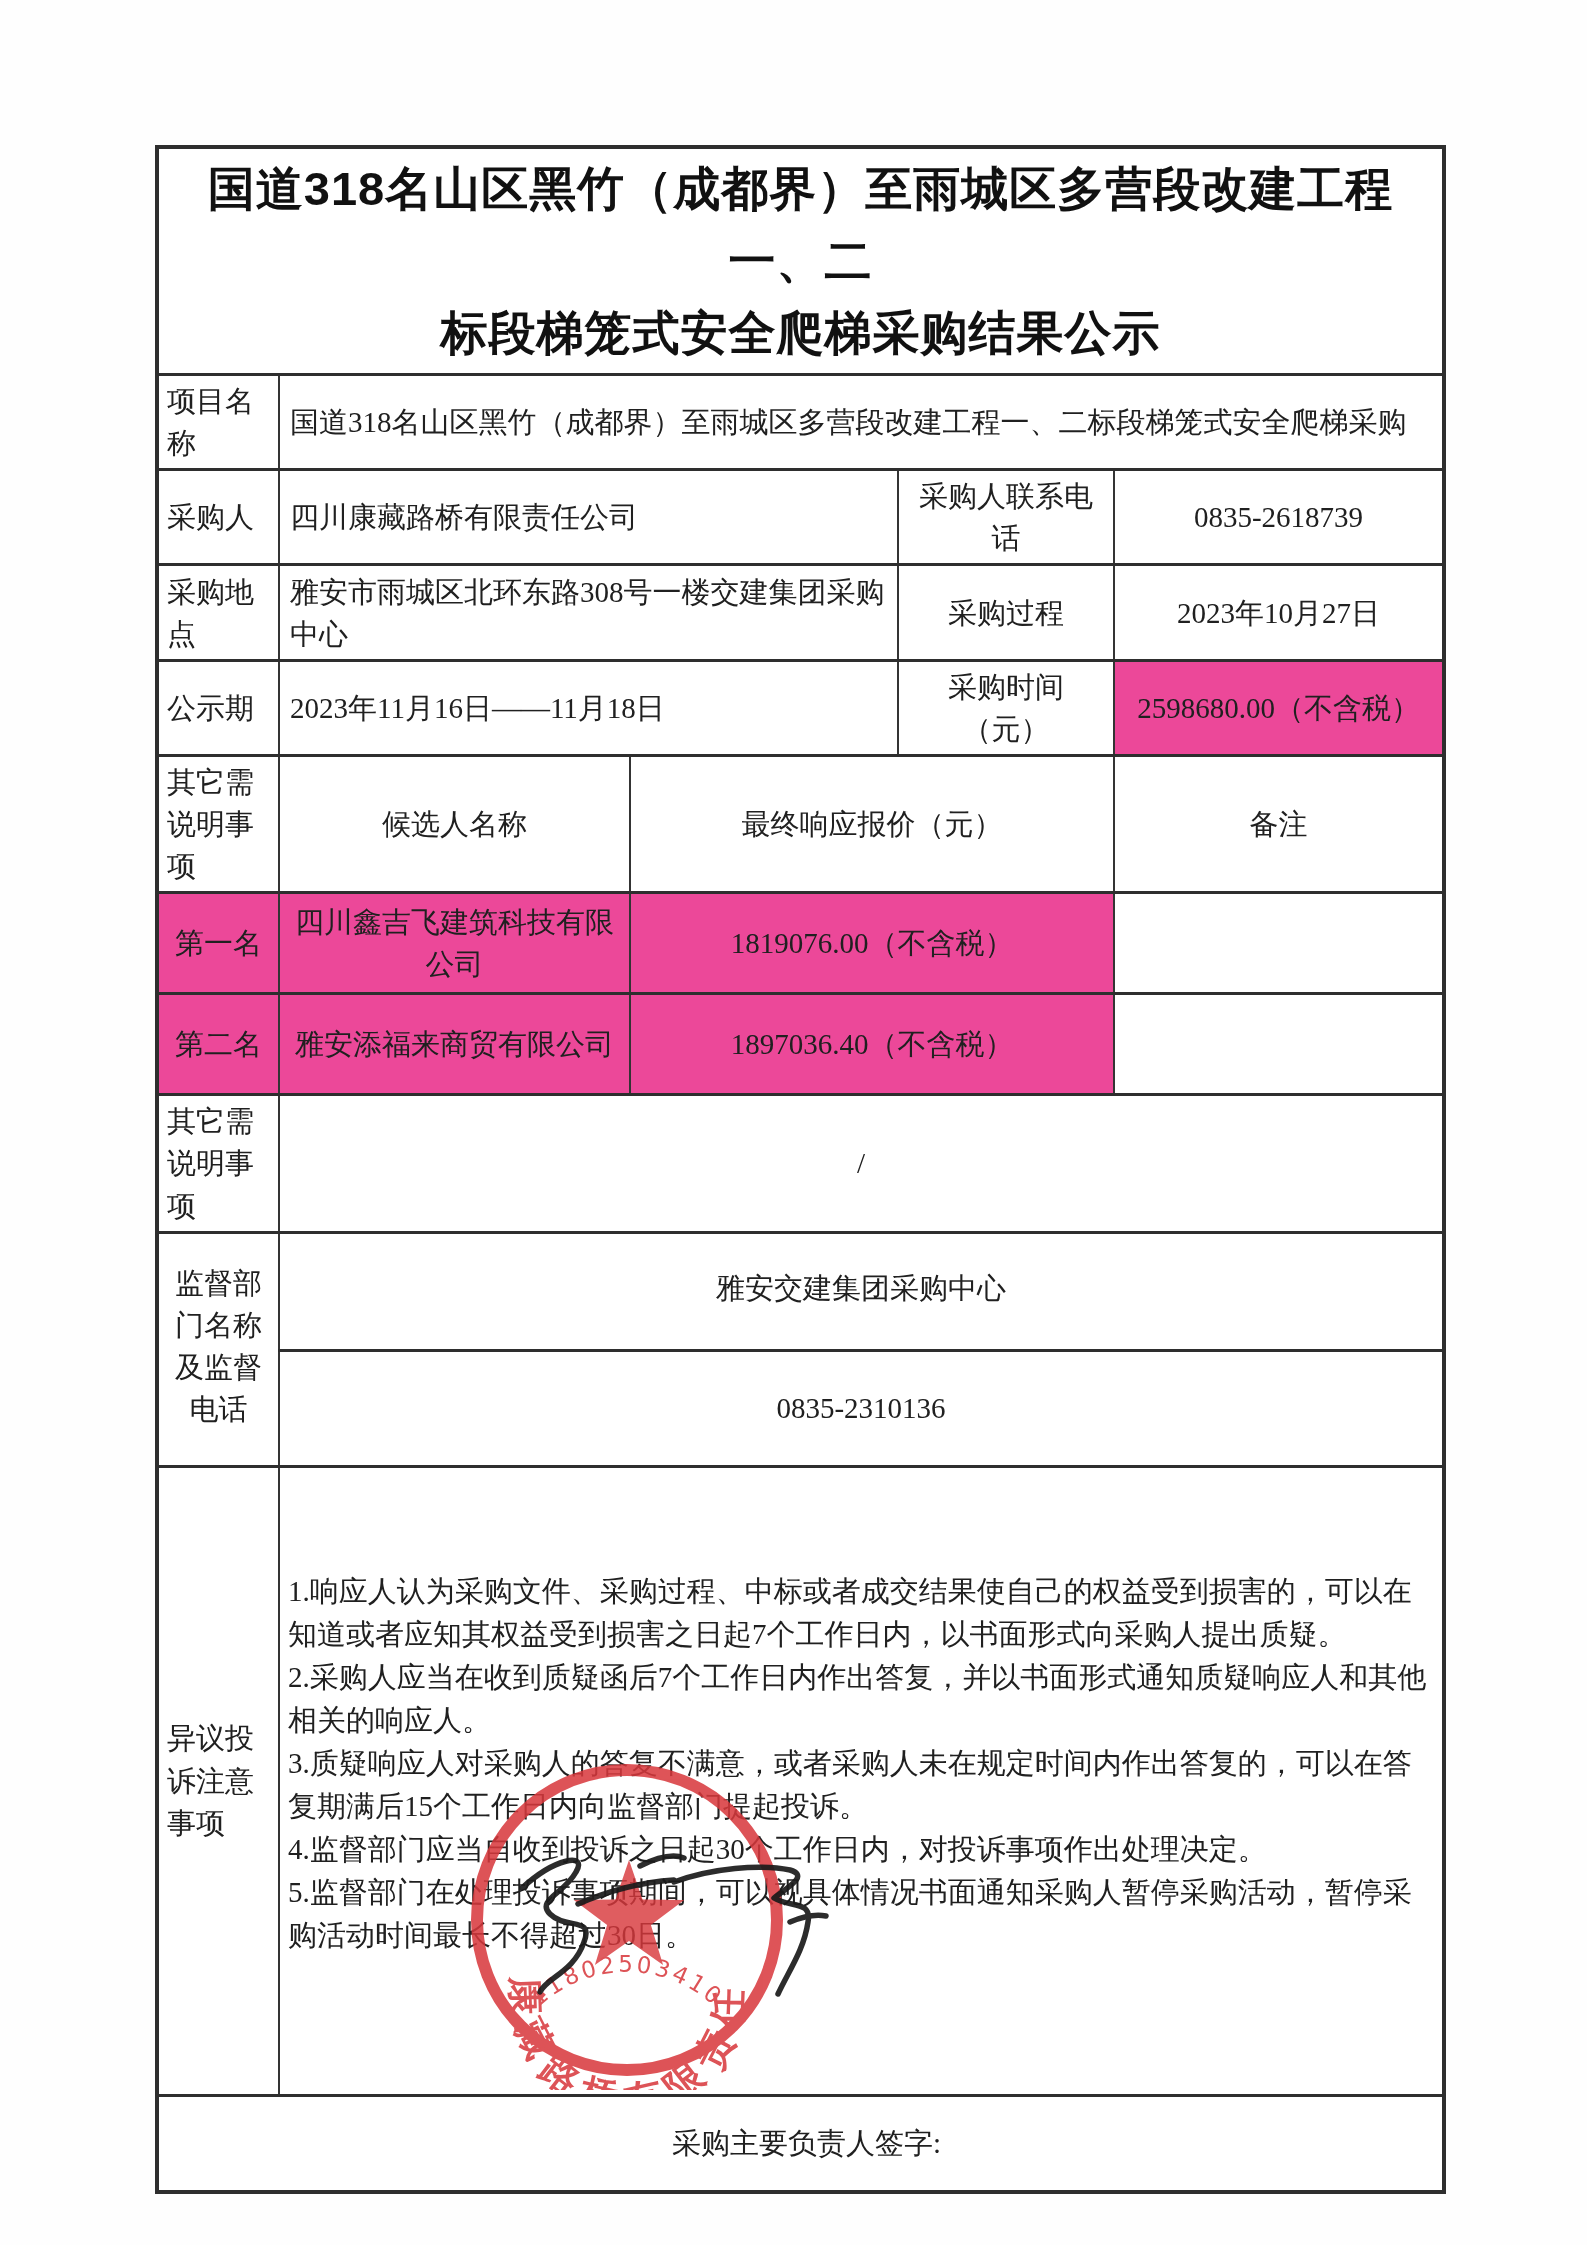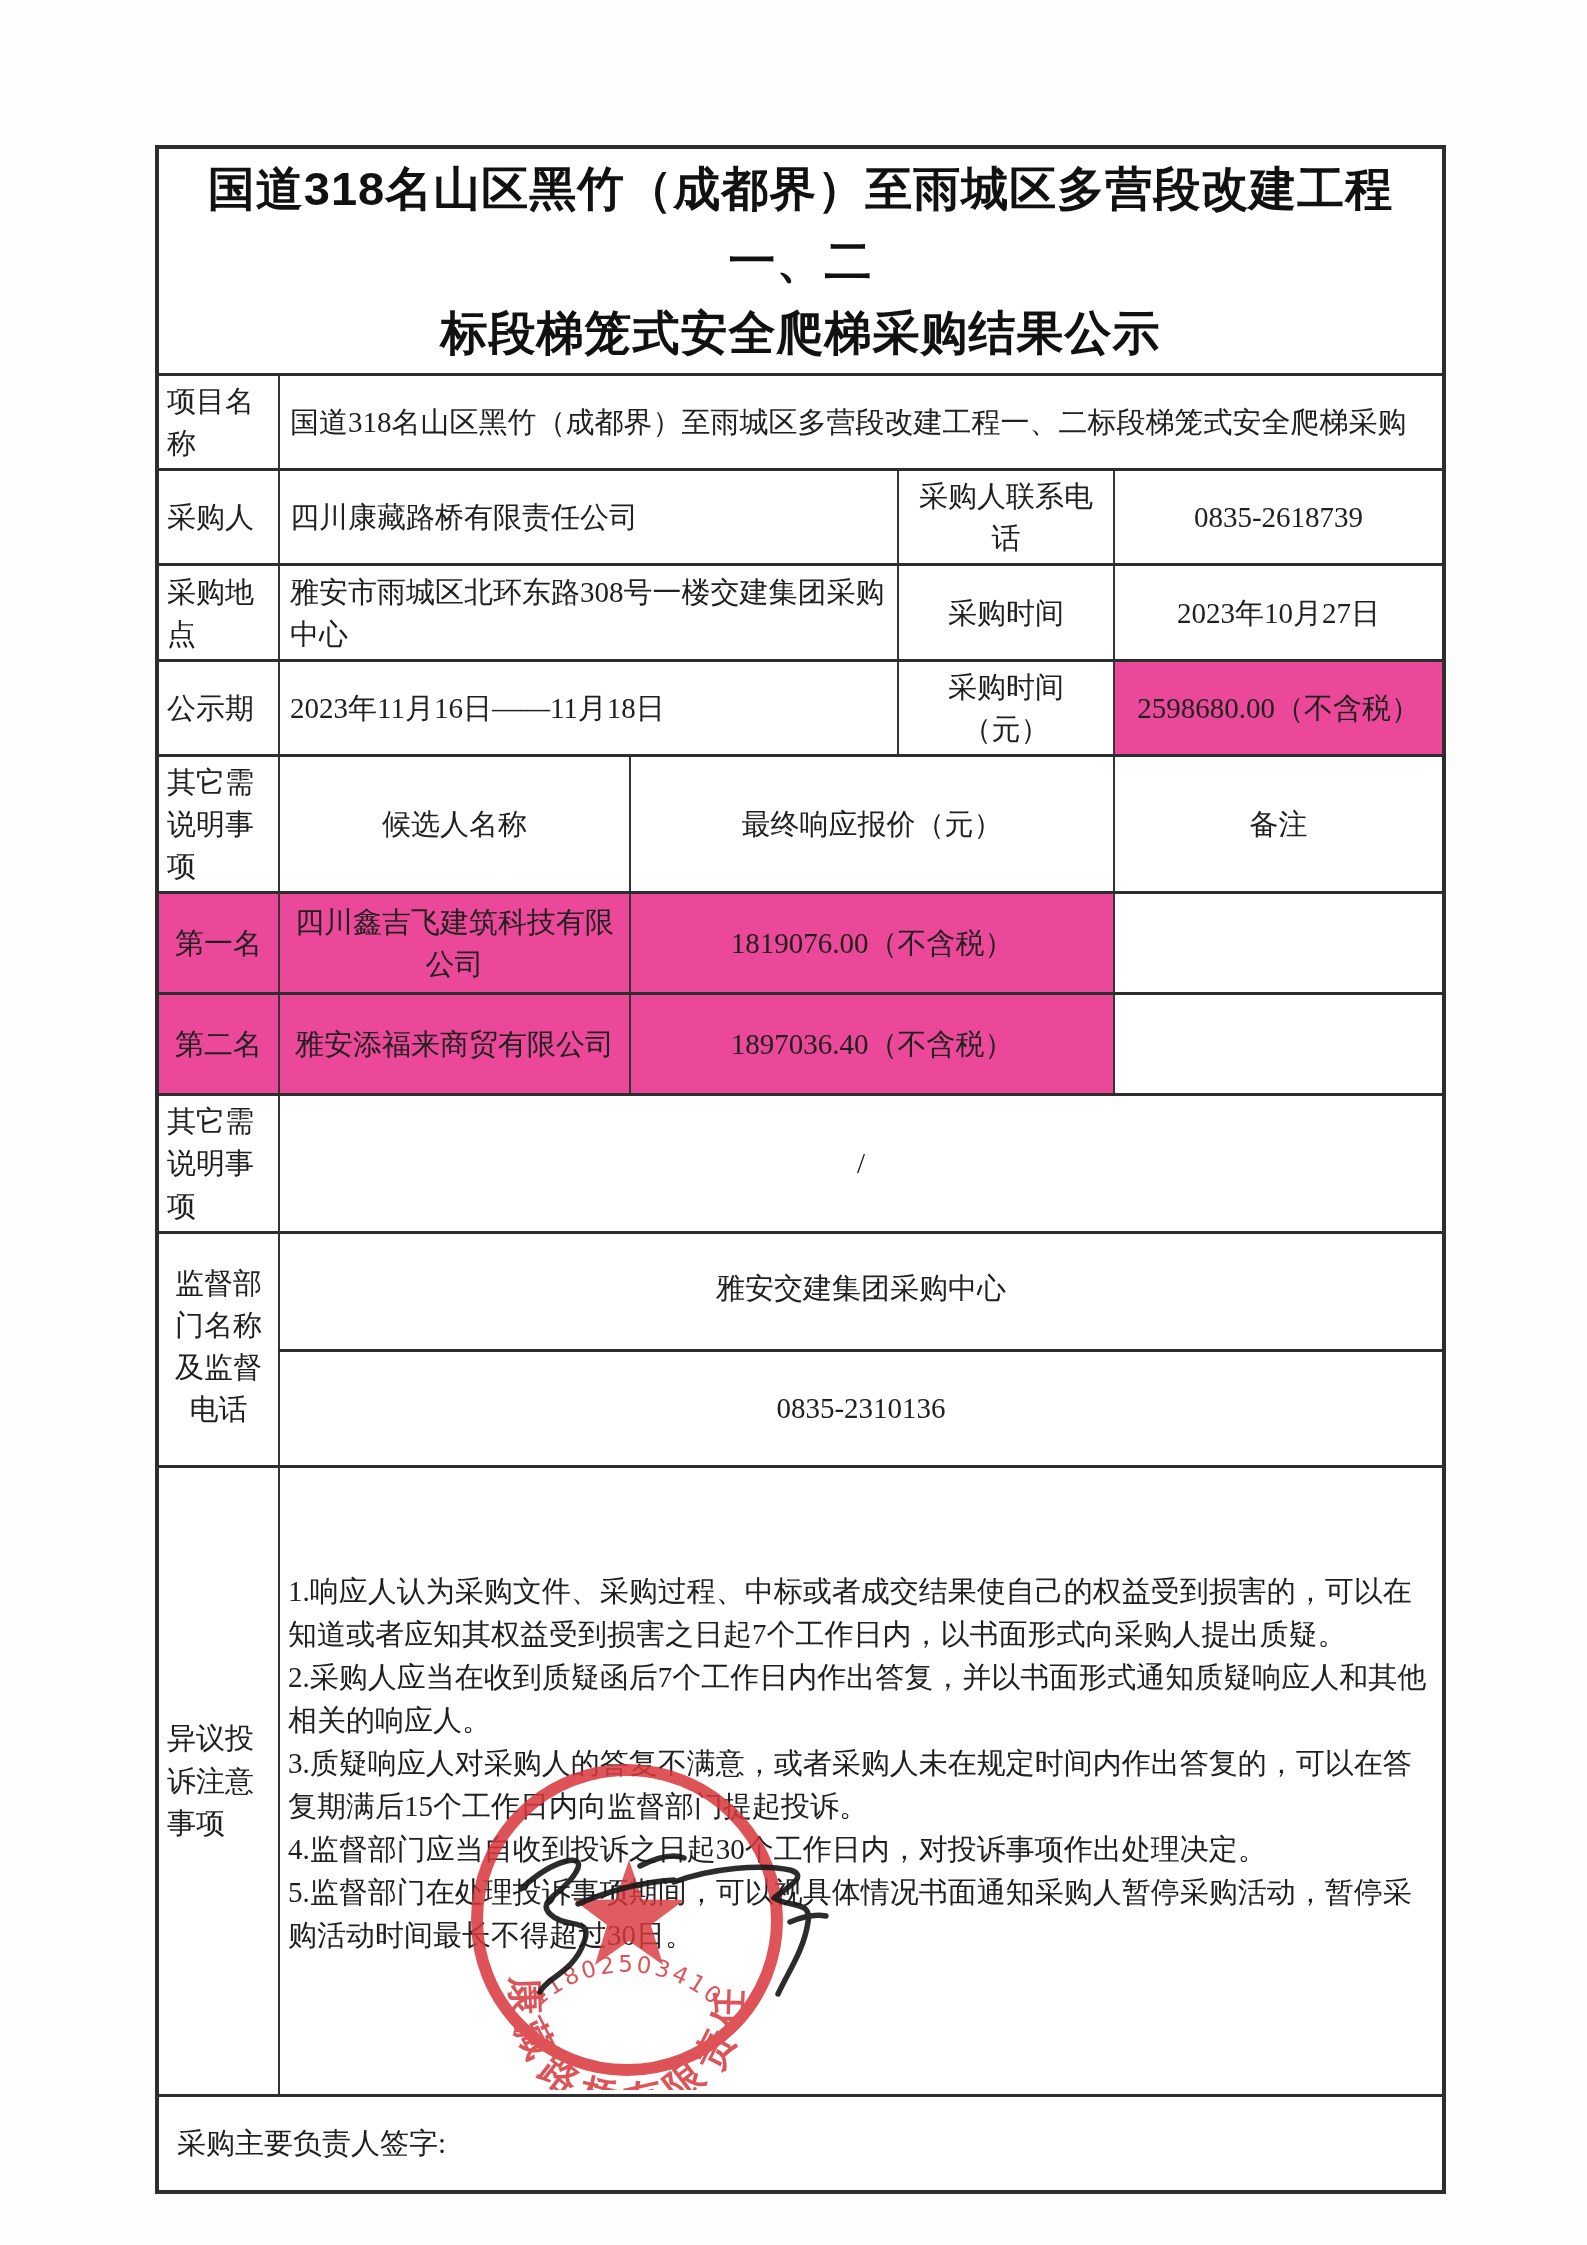--- a/index.html
+++ b/index.html
@@ -58,21 +58,21 @@
   td.left  { text-align:left; padding-left:10px; }
   td.center{ text-align:center; }
   td.shade { background:#ec4899; }
   td.obj-cell{
     vertical-align:top;
     padding:102px 8px 10px 8px;
     line-height:43px;
     text-align:left;
   }
   td.sign-cell{
-    text-align:left;
+    text-align:center;
     padding-left:18px;
     font-size:29px;
   }
   .obj-item{margin:0;}
   svg.stamp{
     position:absolute;left:457px;top:1750px;
     width:340px;height:340px;
     pointer-events:none;
   }
   svg.sig{
@@ -111,21 +111,21 @@
     <tr class="h-r2">
       <td class="label">采购人</td>
       <td colspan="2" class="left">四川康藏路桥有限责任公司</td>
       <td class="center">采购人联系电话</td>
       <td class="center">0835-2618739</td>
     </tr>
 
     <tr class="h-r3">
       <td class="label">采购地点</td>
       <td colspan="2" class="left">雅安市雨城区北环东路308号一楼交建集团采购中心</td>
-      <td class="center">采购时间</td>
+      <td class="center">采购过程</td>
       <td class="center">2023年10月27日</td>
     </tr>
 
     <tr class="h-r4">
       <td class="label">公示期</td>
       <td colspan="2" class="left">2023年11月16日——11月18日</td>
       <td class="center">采购时间（元）</td>
       <td class="center shade">2598680.00（不含税）</td>
     </tr>
 

